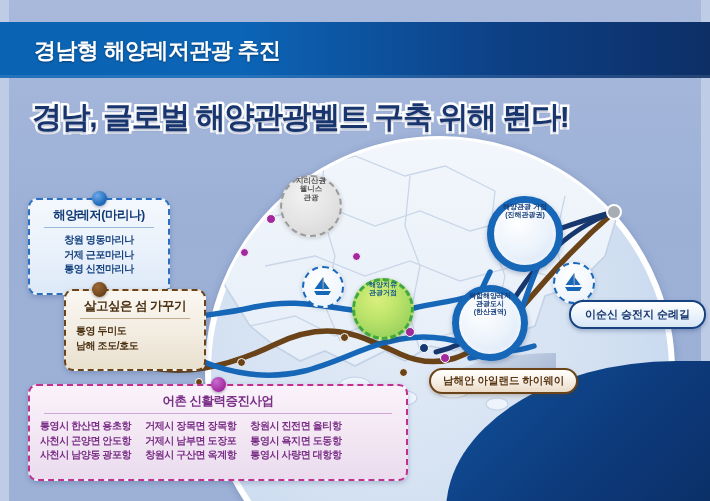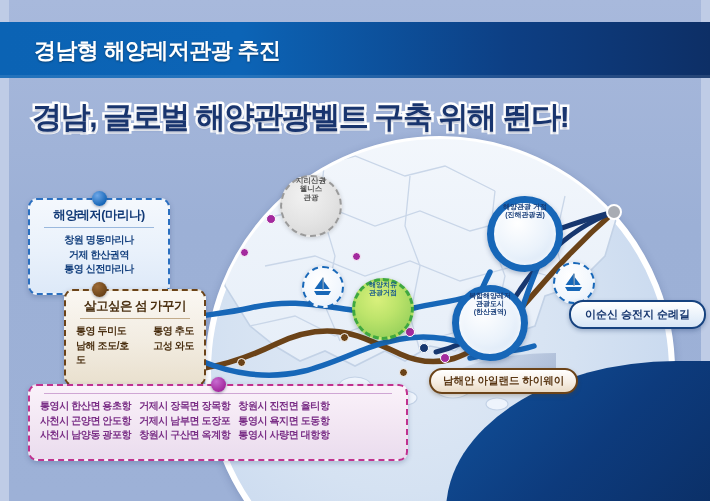--- a/index.html
+++ b/index.html
@@ -174,21 +174,21 @@
 
   
   #box-fishing {
     left:28px; top:384px; width:380px;
     border:2px dashed #c0318f;
     background:linear-gradient(180deg,#faf2fa 0%,#f2e6f3 55%,#eadcee 100%);
   }
   #box-fishing .bx-title { color:#7a2e86; }
   #box-fishing .bx-rule  { background:#cfa6d4; }
   #box-fishing .bx-body  { color:#7a2e86; }
-  .three-col { display:flex; gap:8px; }
+  .three-col { display:flex; gap:14px; }
   .three-col .col { white-space:nowrap; }
 
   
   .knob {
     position:absolute; z-index:9; width:15px; height:15px; border-radius:50%;
     box-shadow:0 1px 3px rgba(20,30,60,.4);
   }
   #knob-marina  { left:92px;  top:191px; background:radial-gradient(circle at 35% 30%,#6fa8e8,#1767b8 70%,#0f4b8e); }
   #knob-island  { left:92px;  top:282px; background:radial-gradient(circle at 35% 30%,#9c6a36,#6b4318 70%,#4a2f10); }
   #knob-fishing { left:211px; top:377px; background:radial-gradient(circle at 35% 30%,#c76bd0,#a32a9e 70%,#7a2e86); }
@@ -350,43 +350,40 @@
   <div class="header-title">경남형 해양레저관광 추진</div>
 
   <div class="headline">경남, 글로벌 해양관광벨트 구축 위해 뛴다!</div>
 
   <div class="knob" id="knob-marina"></div>
   <div class="infobox" id="box-marina">
     <div class="bx-title">해양레저(마리나)</div>
     <div class="bx-rule"></div>
     <div class="bx-body">
       <div>창원 명동마리나</div>
-      <div>거제 한산권역</div>
+      <div>거제 근포마리나</div>
       <div>통영 신전마리나</div>
     </div>
   </div>
 
   <div class="knob" id="knob-island"></div>
   <div class="infobox" id="box-island">
     <div class="bx-title">살고싶은 섬 가꾸기</div>
     <div class="bx-rule"></div>
     <div class="bx-body two-col">
       <div class="col">
         <div>통영 두미도</div>
         <div>남해 조도/호도</div>
       </div>
-      <div class="col right">
-        <div>통영 추도</div>
-        <div>고성 와도</div>
-      </div>
     </div>
   </div>
 
   <div class="knob" id="knob-fishing"></div>
   <div class="infobox" id="box-fishing">
+    <div class="bx-title">어촌 신활력증진사업</div>
     <div class="bx-rule"></div>
     <div class="bx-body three-col">
       <div class="col">
         <div>통영시 한산면 용초항</div>
         <div>사천시 곤양면 안도항</div>
         <div>사천시 남양동 광포항</div>
       </div>
       <div class="col">
         <div>거제시 장목면 장목항</div>
         <div>거제시 남부면 도장포</div>

